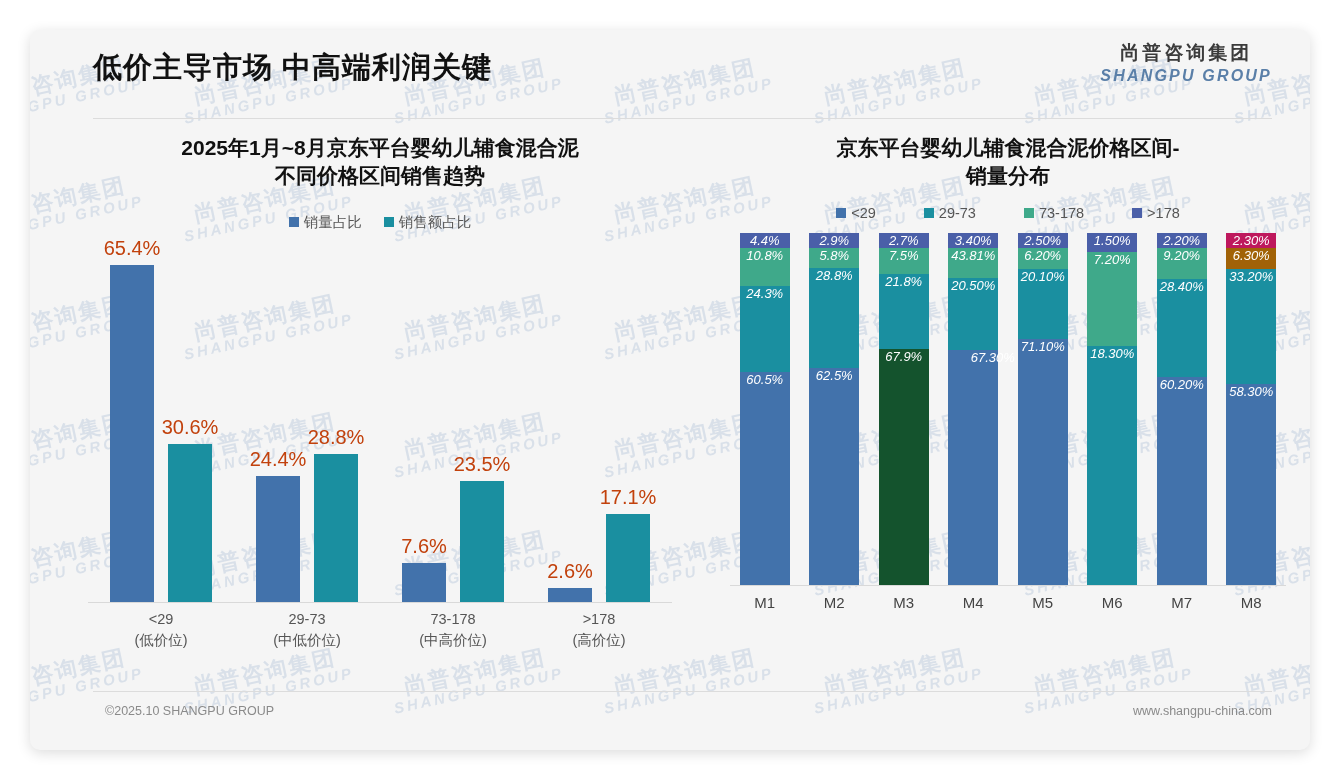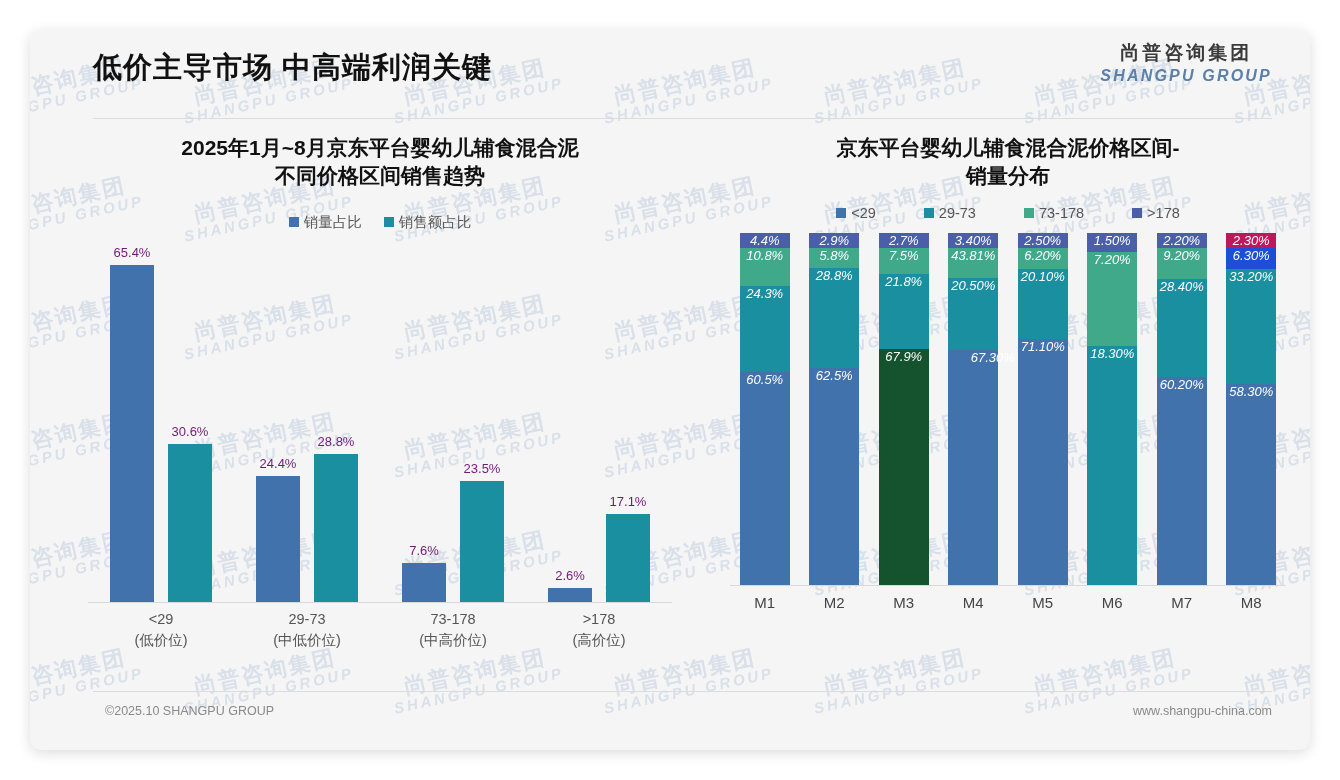--- a/index.html
+++ b/index.html
@@ -57,21 +57,21 @@
   .legend-swatch{width:10px;height:10px;display:inline-block;}
 
   
   .gchart{position:relative;margin-top:10px;height:400px;padding:0 28px 0 28px;}
   .gplot{position:relative;height:360px;border-bottom:1px solid #d9d9d9;display:flex;align-items:flex-end;}
   .ggroup{flex:1;display:flex;justify-content:center;align-items:flex-end;gap:14px;height:100%;}
   .gbar-wrap{position:relative;width:44px;height:100%;display:flex;align-items:flex-end;}
   .gbar{width:100%;}
   .gbar-label{
     position:absolute;left:50%;transform:translateX(-50%);
-    font-size:13px;color:#701a75;white-space:nowrap;
+    font-size:20px;color:#c2410c;white-space:nowrap;
   }
   .gaxis{display:flex;margin-top:6px;}
   .gaxis-cell{flex:1;text-align:center;font-size:14.5px;color:#555;line-height:1.45;}
 
   
   .schart{position:relative;margin-top:12px;height:400px;padding:0 22px;}
   .splot{position:relative;height:352px;border-bottom:1px solid #d9d9d9;display:flex;align-items:flex-end;}
   .scol{flex:1;display:flex;justify-content:center;align-items:flex-end;height:100%;}
   .sbar{width:50px;height:100%;display:flex;flex-direction:column;}
   .sseg{position:relative;display:flex;align-items:flex-start;justify-content:center;overflow:visible;font-style:italic;}
@@ -483,21 +483,21 @@
                 <div class="sseg" style="flex: 60.2 0 0px; background: rgb(66, 114, 171);">
                   <span>60.20%</span>
                 </div>
               </div>
             </div>
             <div class="scol">
               <div class="sbar">
                 <div class="sseg" style="flex: 2.3 0 0px; background: #be185d;">
                   <span>2.30%</span>
                 </div>
-                <div class="sseg" style="flex: 6.3 0 0px; background: #1d4ed8;">
+                <div class="sseg" style="flex: 6.3 0 0px; background: #a16207;">
                   <span>6.30%</span>
                 </div>
                 <div class="sseg" style="flex: 33.2 0 0px; background: rgb(26, 143, 160);">
                   <span>33.20%</span>
                 </div>
                 <div class="sseg" style="flex: 58.3 0 0px; background: rgb(66, 114, 171);">
                   <span>58.30%</span>
                 </div>
               </div>
             </div>

